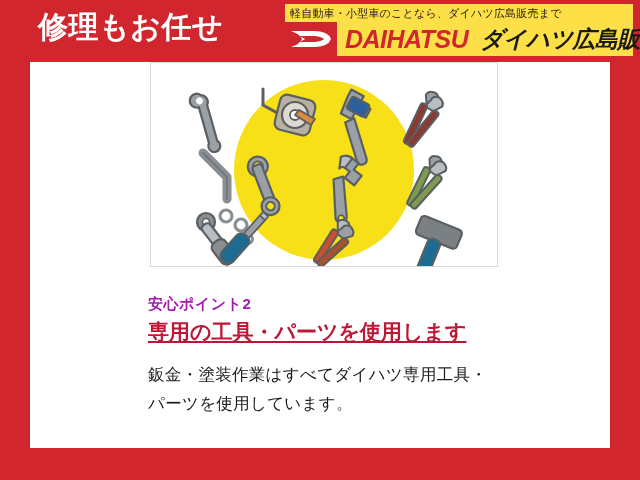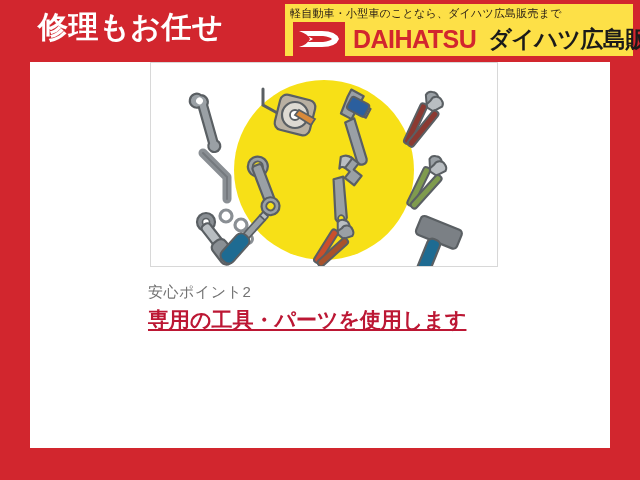--- a/index.html
+++ b/index.html
@@ -60,26 +60,27 @@
     font-size: 11px;
     font-weight: normal;
     color: #231815;
     white-space: nowrap;
     line-height: 14px;
     letter-spacing: 0.2px;
   }
 
   .logo-row {
     position: absolute;
-    left: 8px;
+    left: 0px;
     top: 18px;
     width: 348px;
     height: 34px;
     display: flex;
     align-items: center;
+    font-style: italic;
   }
 
   .logo-mark {
     width: 52px;
     height: 34px;
     background: #d2262e;
     display: flex;
     align-items: center;
     justify-content: center;
     flex: 0 0 auto;
@@ -136,25 +137,25 @@
   
   .text-block {
     position: absolute;
     left: 118px;
     top: 215px;
     width: 380px;
   }
 
   .point-label {
     font-size: 15px;
-    font-weight: normal;
-    color: #737373;
+    font-weight: bold;
+    color: #a21caf;
     line-height: 22px;
     letter-spacing: 0.5px;
-    margin: 4px 0 4px 0;
+    margin: 16px 0 4px 0;
   }
 
   .headline {
     font-size: 21px;
     font-weight: bold;
     color: #bc1734;
     line-height: 25px;
     letter-spacing: 0px;
     margin: 0 0 16px 0;
     width: 348px;
@@ -282,17 +283,18 @@
           <rect x="0" y="2" width="44" height="20" rx="4" fill="#7b8085" stroke="#5a5f63" stroke-width="2.2"></rect>
           <rect x="15" y="20" width="13" height="40" rx="5" fill="#1e6b92" stroke="#5a5f63" stroke-width="2.2"></rect>
         </g>
 
       </svg>
     </div>
 
     <div class="text-block">
       <p class="point-label">安心ポイント2</p>
       <p class="headline">専用の工具・パーツを使用します</p>
+      <p class="body-text">鈑金・塗装作業はすべてダイハツ専用工具・パーツを使用しています。</p>
     </div>
 
   </div>
 
 </div>
 
 </body></html>

